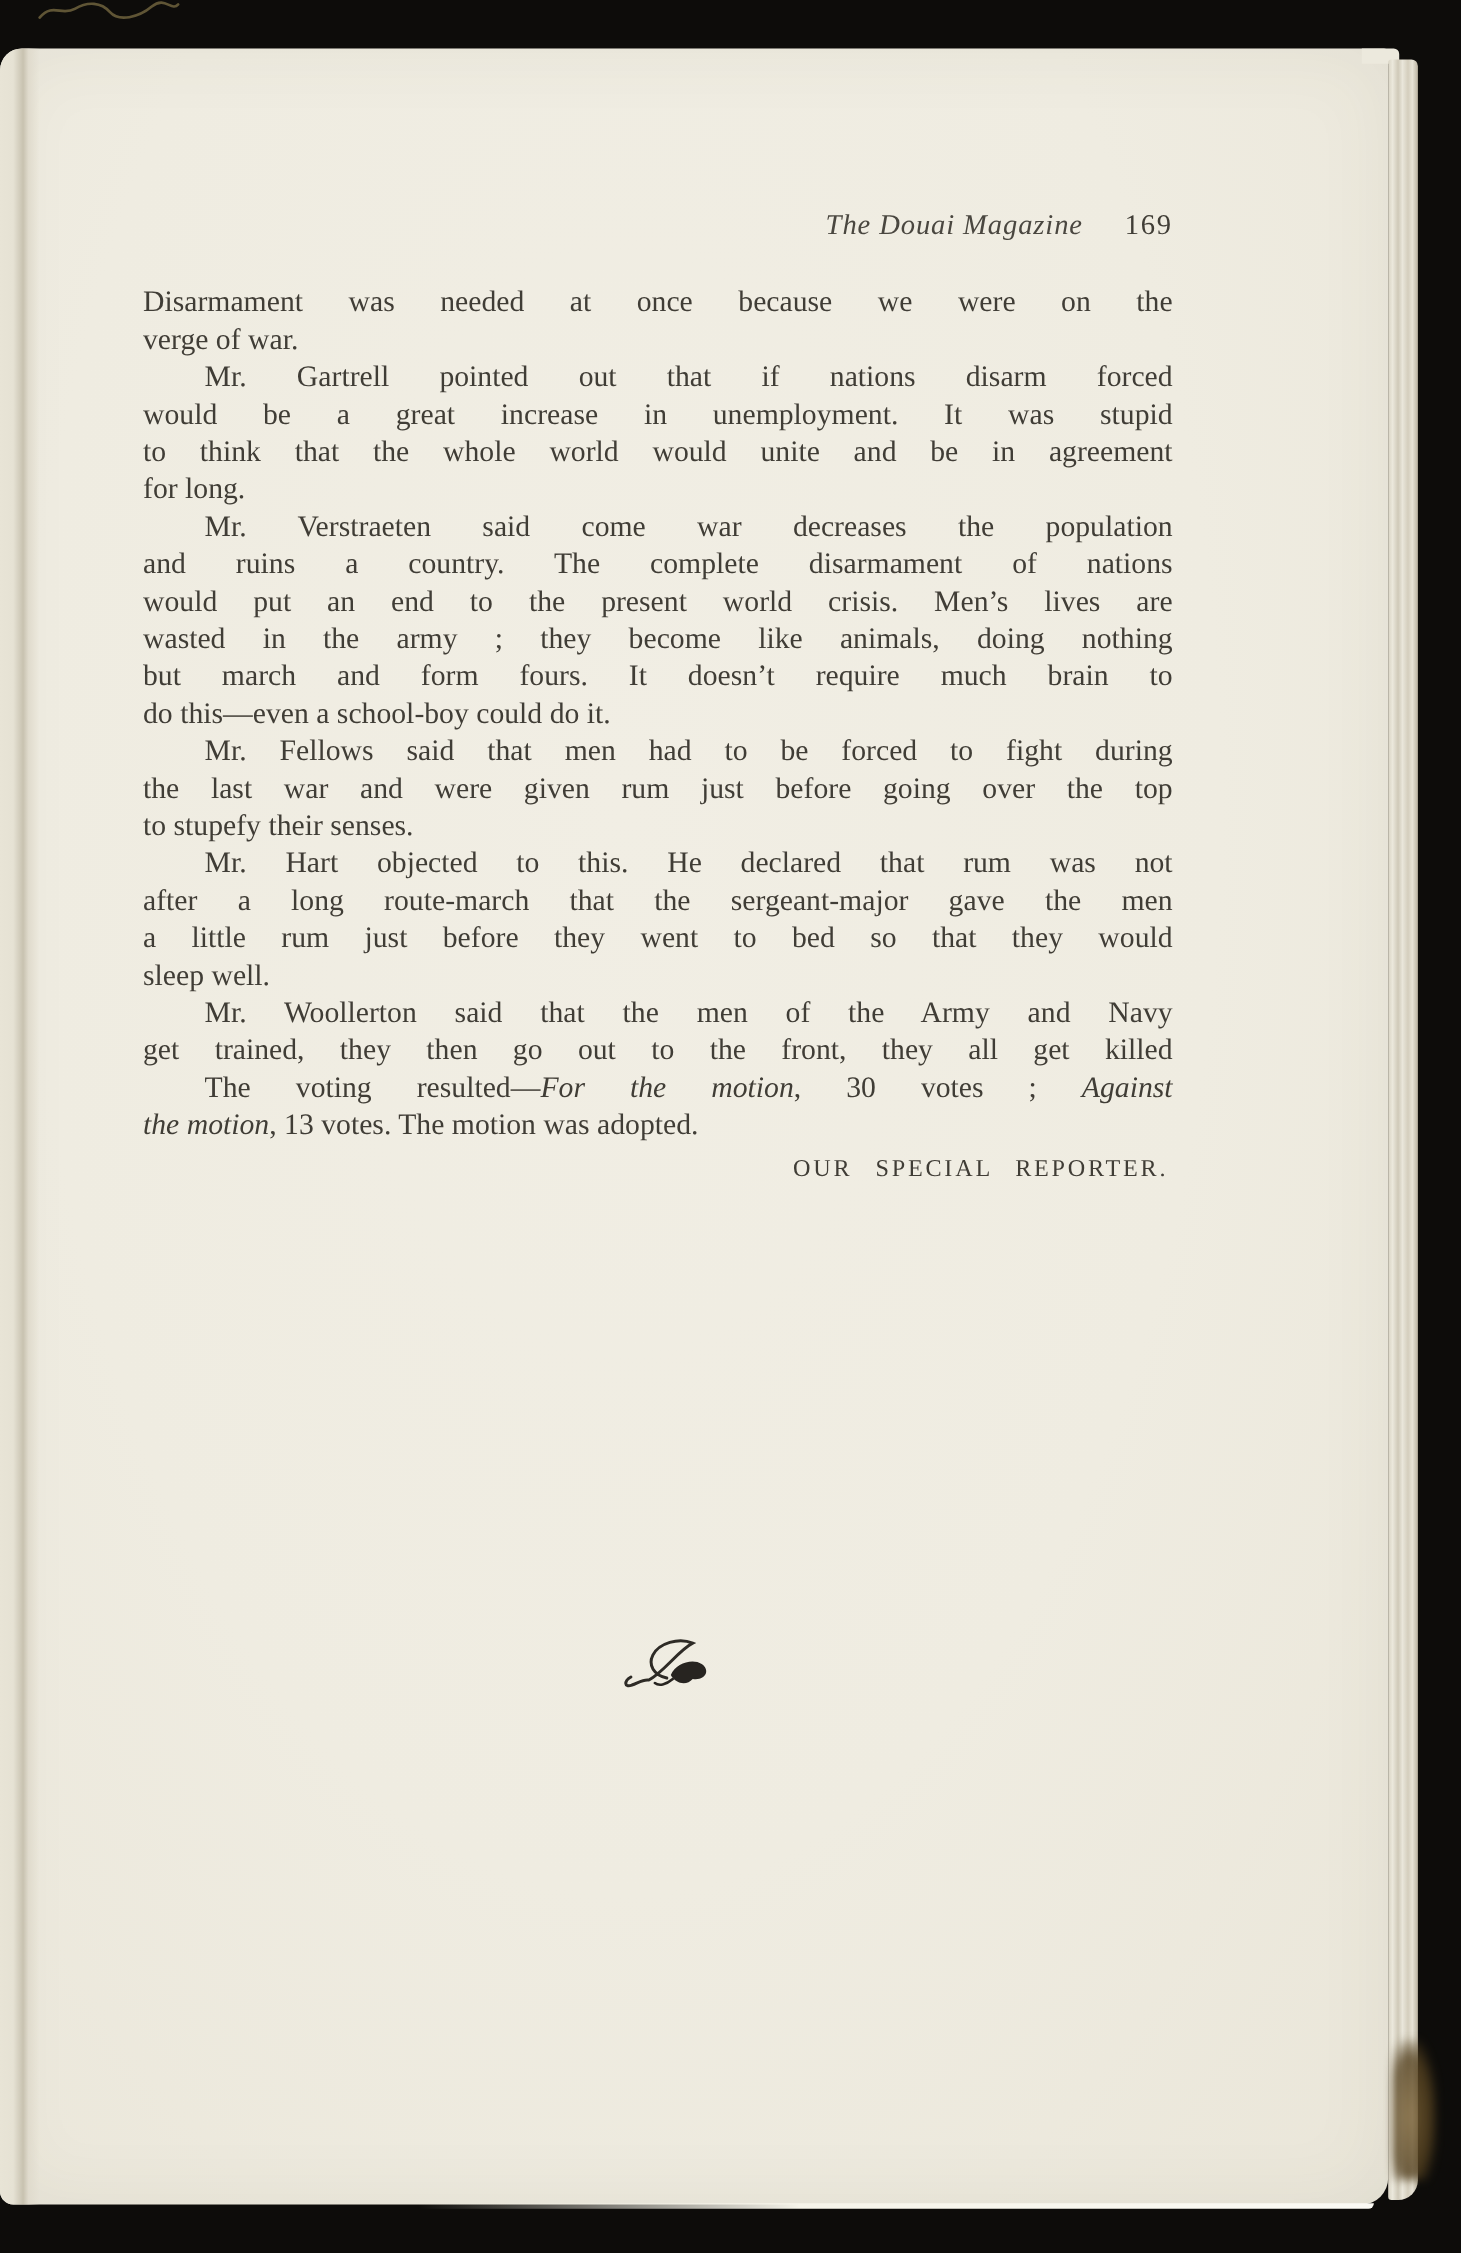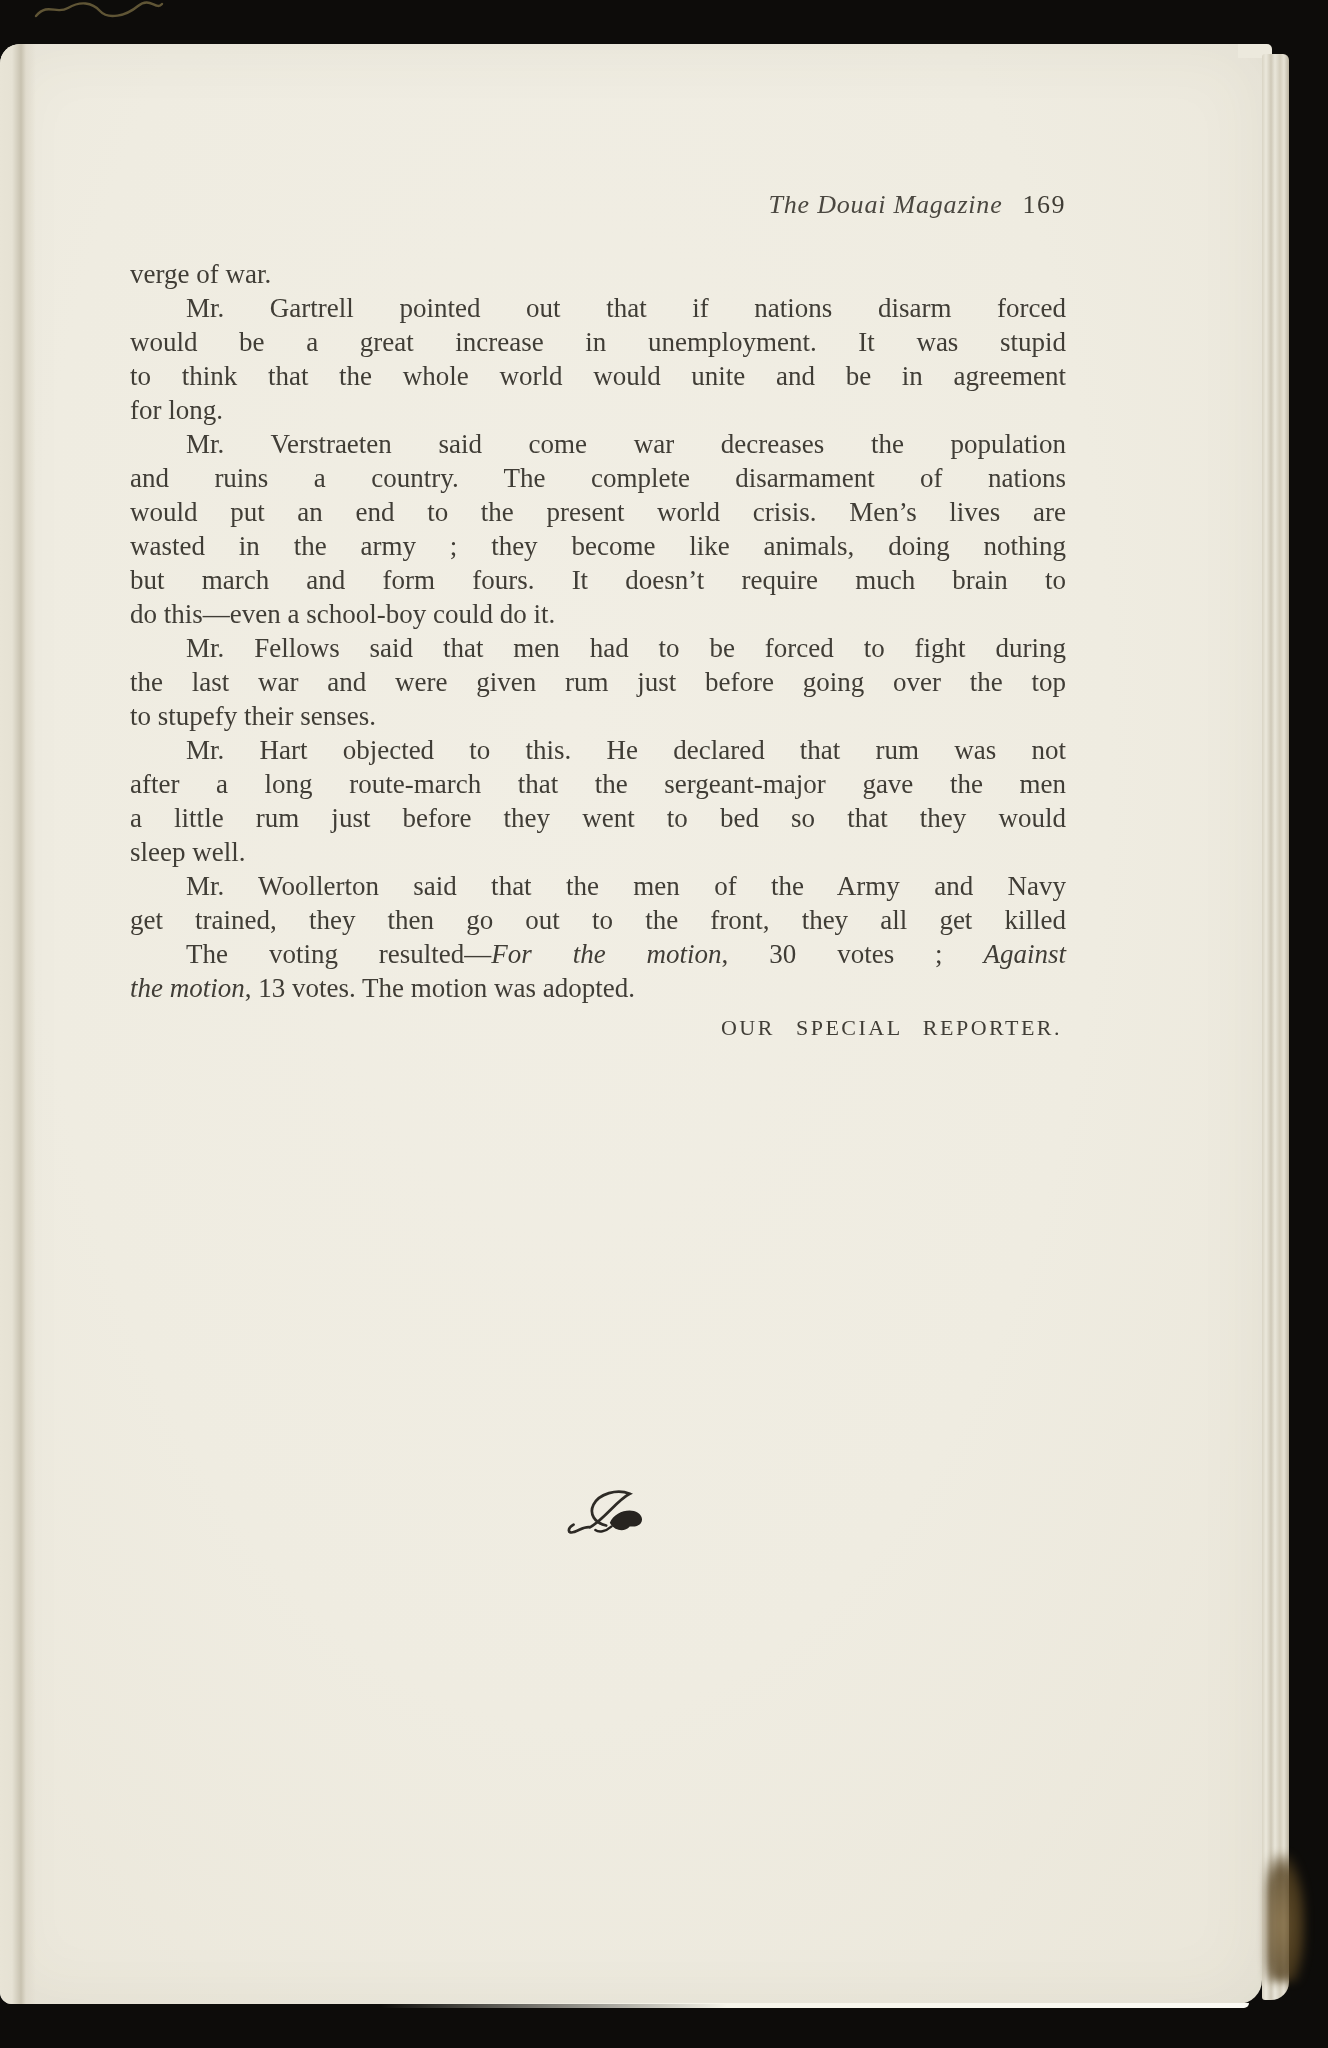--- a/index.html
+++ b/index.html
@@ -40,21 +40,21 @@
     background:radial-gradient(ellipse at 40% 55%, #7d6438 0%, #53401f 55%, rgba(40,30,12,0) 78%);
     filter:blur(4px);opacity:.8;
   }
   .flourish{position:absolute;left:34px;top:0;opacity:.8;}
   
   .running-head{
     position:absolute;left:130px;top:146px;width:936px;
     text-align:right;font-style:italic;font-size:26px;letter-spacing:.8px;
     color:var(--header_ink,#4a4740);
   }
-  .running-head .pagenum{font-style:normal;margin-left:20px;letter-spacing:1.5px;color:var(--ink,#403d36);font-family:Liberation Serif, serif;}
+  .running-head .pagenum{font-style:normal;margin-left:38px;letter-spacing:1.5px;color:var(--ink,#403d36);font-family:Liberation Serif, serif;}
   
   .body-text{
     position:absolute;left:130px;top:213px;width:936px;
     font-size:27px;line-height:34px;color:var(--ink,#403d36);
   }
   .line{text-align:justify;text-align-last:justify;}
   .line.last{text-align-last:auto;}
   .line.first{padding-left:56px;}
   .line em{font-style:italic;}
   .byline{
@@ -78,20 +78,21 @@
 <div class="page">
   <div class="gutter"></div>
 
   <div class="running-head">
     <span>The Douai Magazine</span><span class="pagenum">169</span>
   </div>
 
   <div class="body-text">
     <div>
         <div>
+          <div class="line"><span>Disarmament was needed at once because we were on the</span></div>
           <div class="line last"><span>verge of war.</span></div>
         </div>
         <div>
           <div class="line first"><span>Mr. Gartrell pointed out that if nations disarm forced</span></div>
           <div class="line"><span>would be a great increase in unemployment. It was stupid</span></div>
           <div class="line"><span>to think that the whole world would unite and be in agreement</span></div>
           <div class="line last"><span>for long.</span></div>
         </div>
         <div>
           <div class="line first"><span>Mr. Verstraeten said come war decreases the population</span></div>

